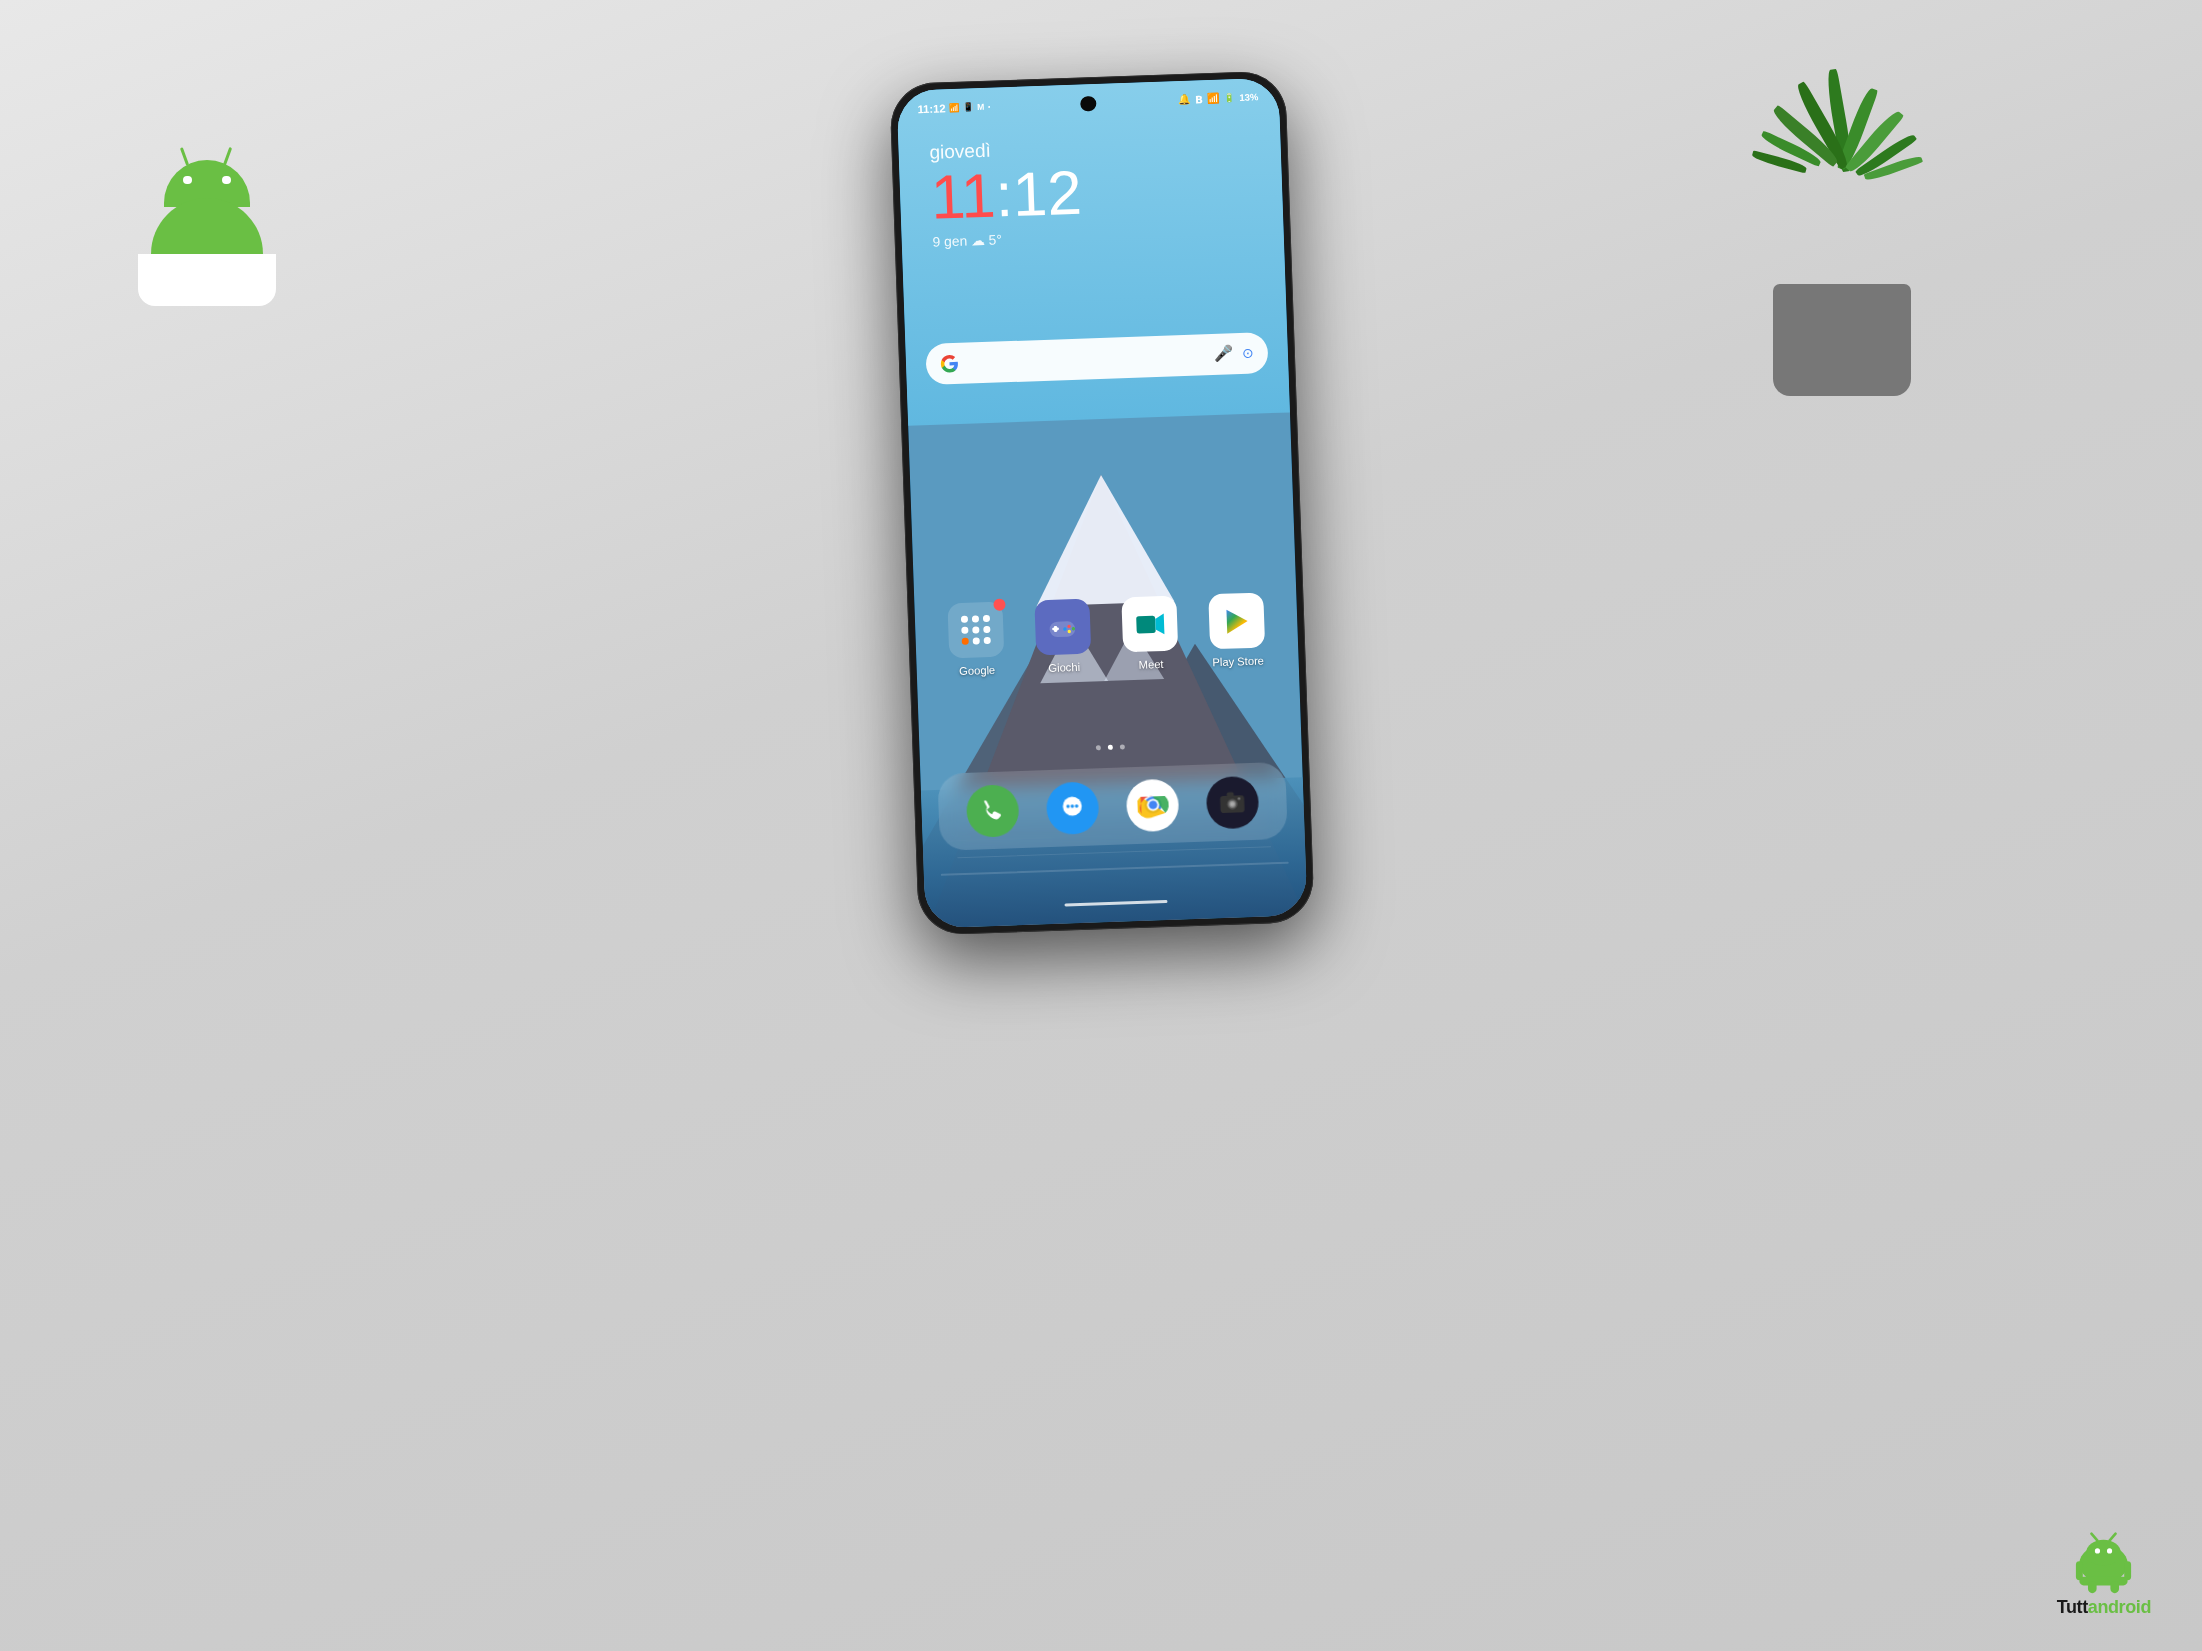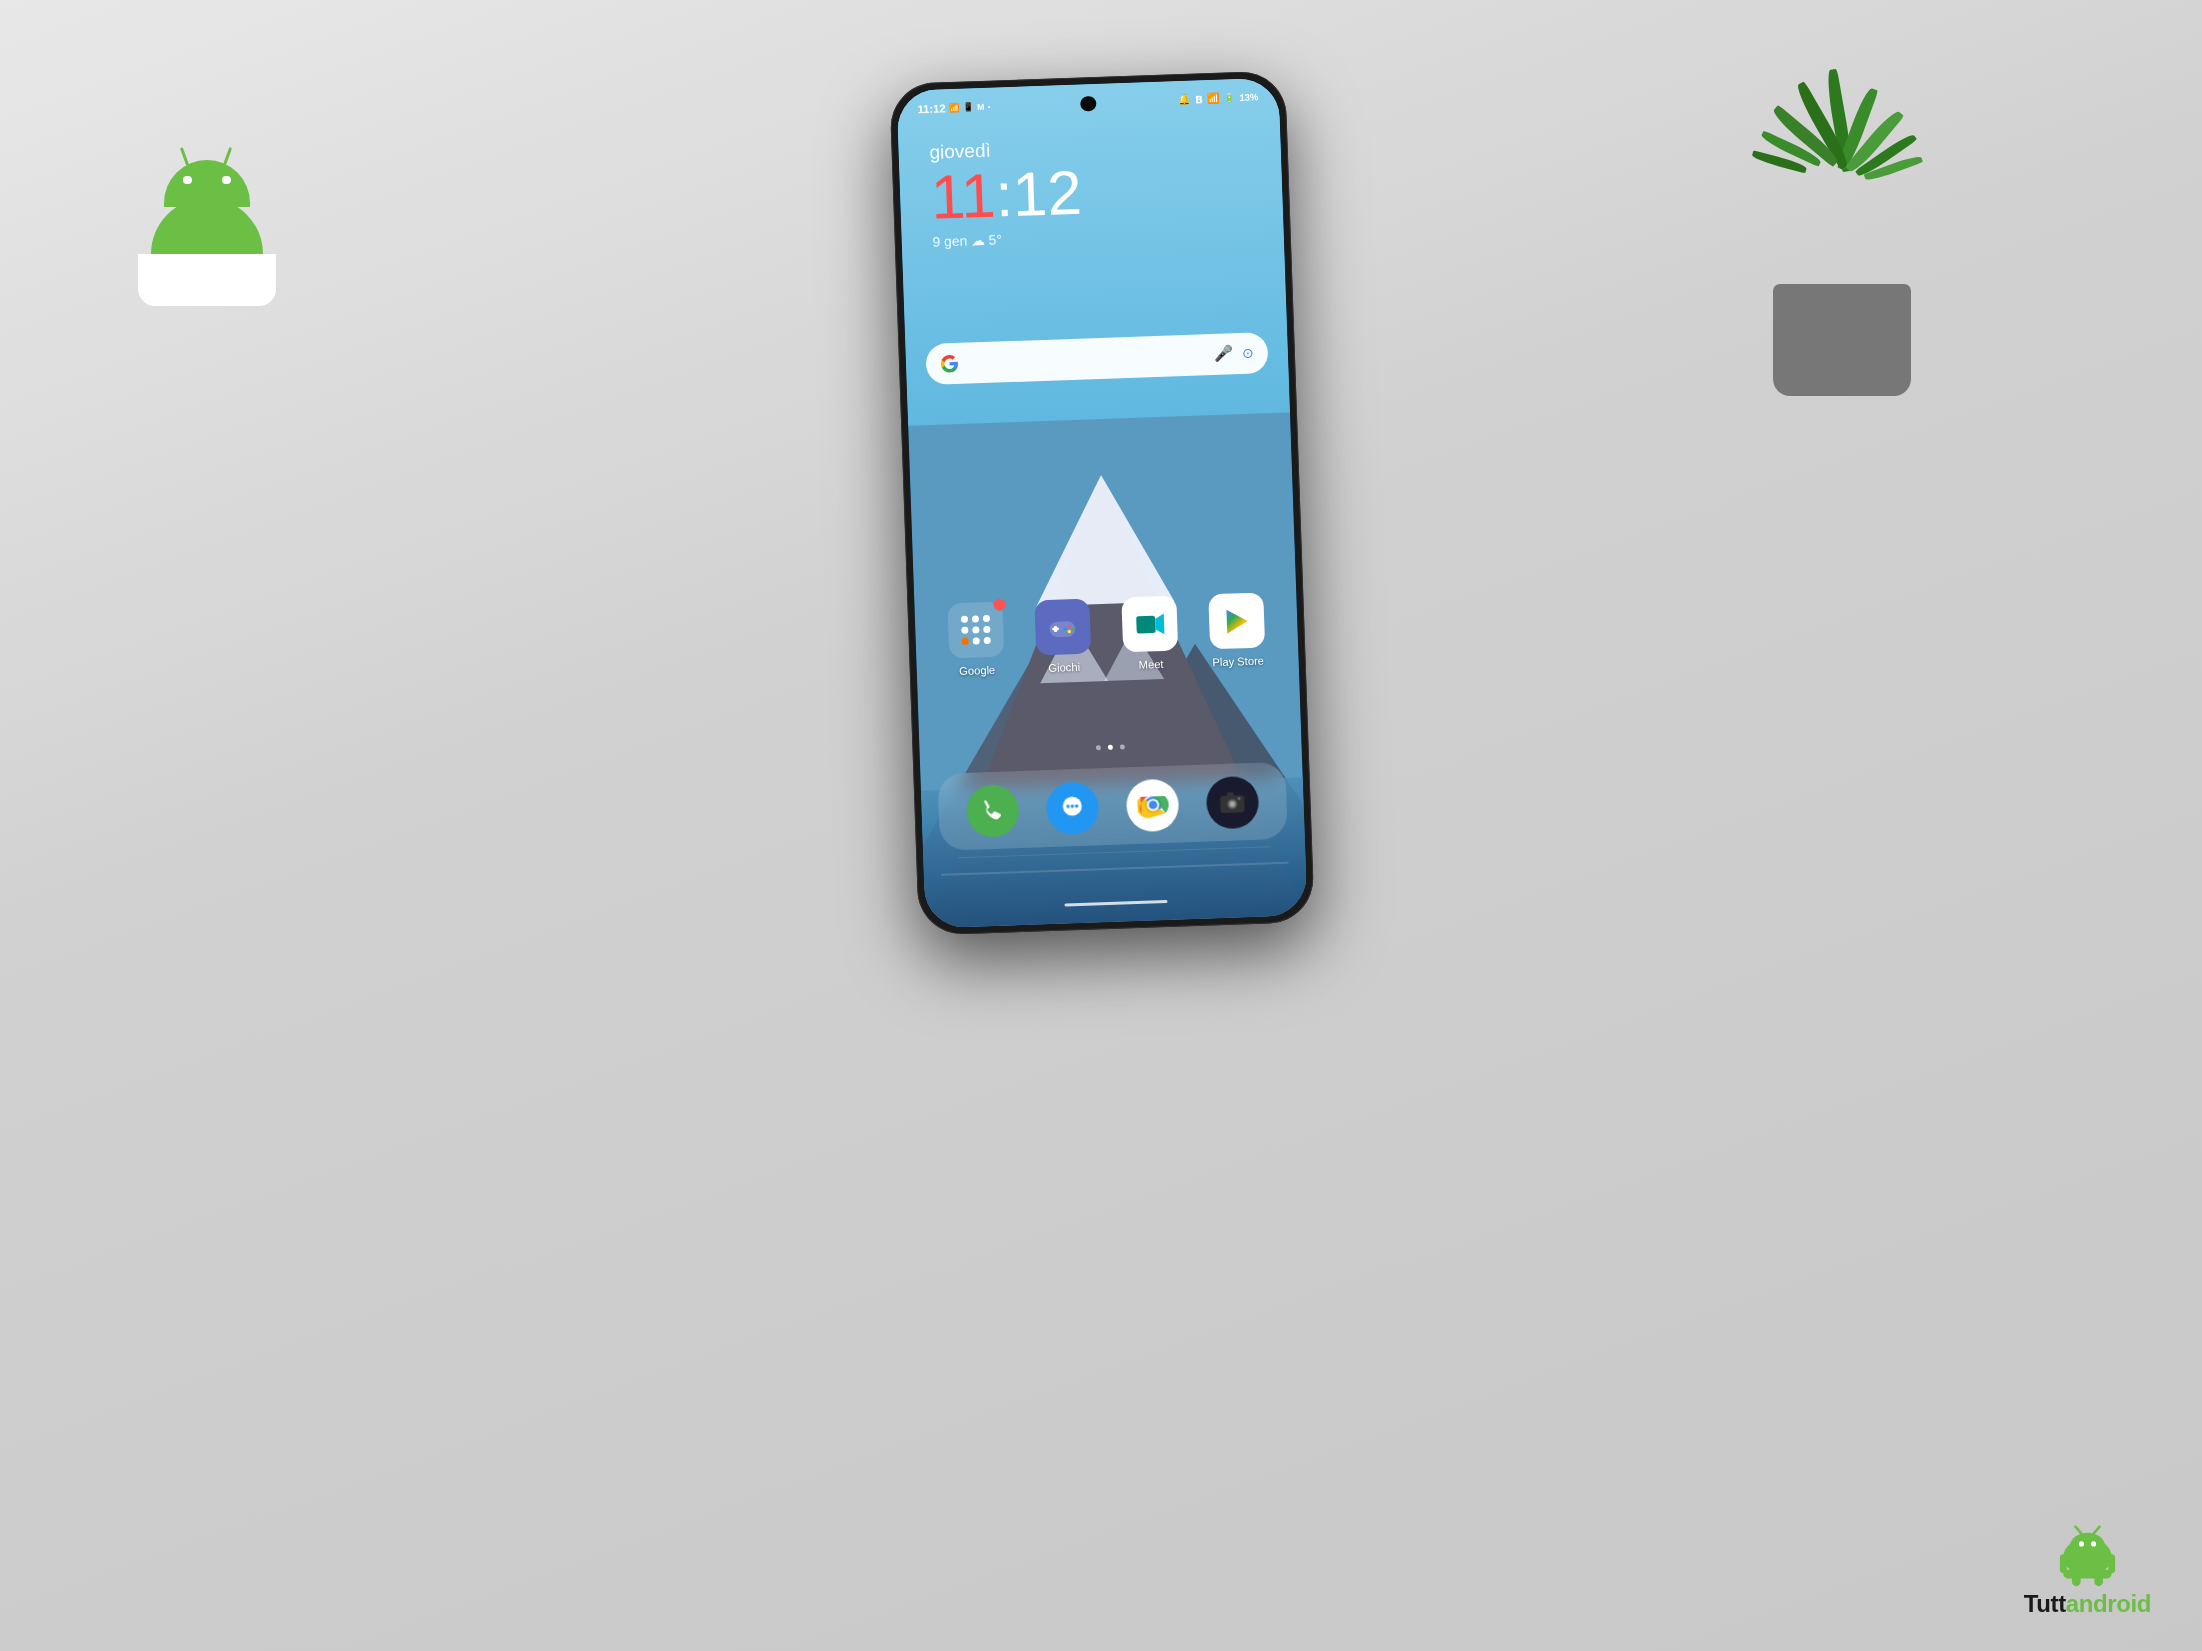--- a/index.html
+++ b/index.html
@@ -424,21 +424,21 @@
       flex-direction: column;
       align-items: center;
       gap: 3.4px;
       z-index: 50;
     }
     .logo-android {
       width: 69px;
       height: 69px;
     }
     .logo-text {
-      font-size: 24px;
+      font-size: 18px;
       font-weight: 700;
       color: #1a1a1a;
       letter-spacing: -0.4px;
     }
     .logo-text span { color: #6abf44; }
 
     
     .google-g-svg {
       width: 19px;
       height: 19px;

